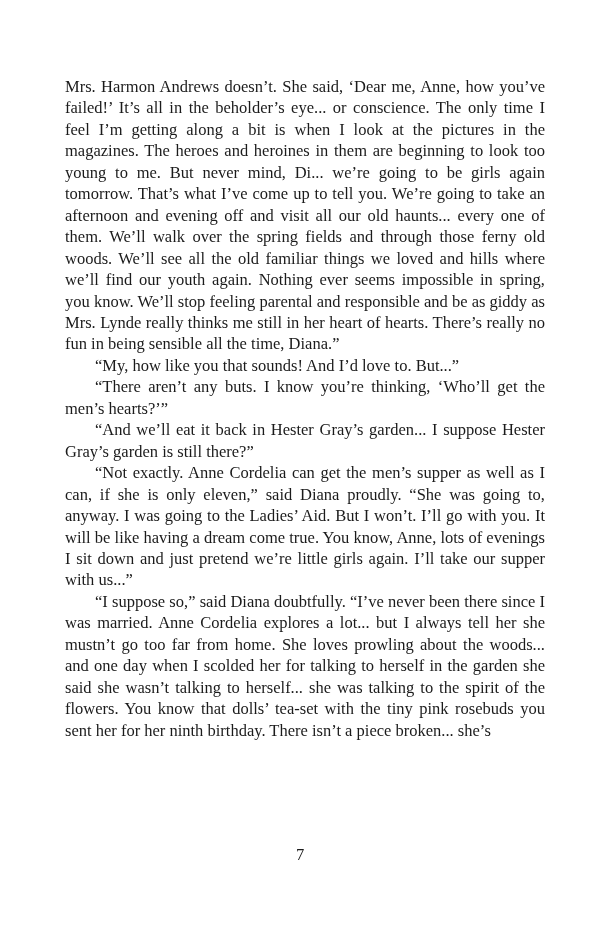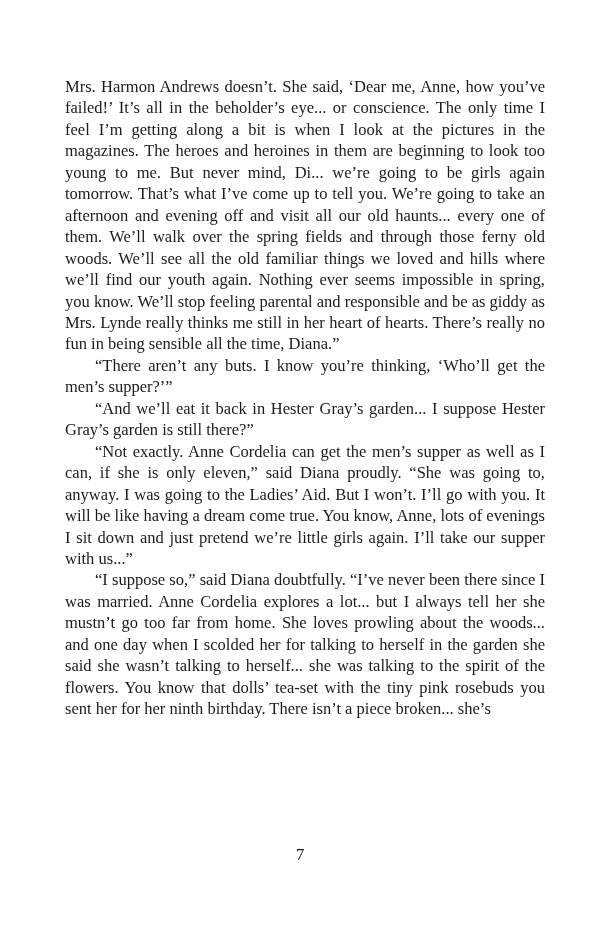--- a/index.html
+++ b/index.html
@@ -43,19 +43,20 @@
     color: #1b1b1b;
     font-size: 16.5px;
   }
 </style>
 </head>
 <body>
 
 <div class="page">
   <div class="text-block">
     <p class="para no-indent">Mrs. Harmon Andrews doesn’t. She said, ‘Dear me, Anne, how you’ve failed!’ It’s all in the beholder’s eye... or conscience. The only time I feel I’m getting along a bit is when I look at the pictures in the magazines. The heroes and heroines in them are beginning to look too young to me. But never mind, Di... we’re going to be girls again tomorrow. That’s what I’ve come up to tell you. We’re going to take an afternoon and evening off and visit all our old haunts... every one of them. We’ll walk over the spring fields and through those ferny old woods. We’ll see all the old familiar things we loved and hills where we’ll find our youth again. Nothing ever seems impossible in spring, you know. We’ll stop feeling parental and responsible and be as giddy as Mrs. Lynde really thinks me still in her heart of hearts. There’s really no fun in being sensible all the time, Diana.”</p>
-    <p class="para">“There aren’t any buts. I know you’re thinking, ‘Who’ll get the men’s supper?’”</p>
+    <p class="para">“My, how like you that sounds! And I’d love to. But...”</p>
+    <p class="para">“There aren’t any buts. I know you’re thinking, ‘Who’ll get the men’s hearts?’”</p>
     <p class="para">“And we’ll eat it back in Hester Gray’s garden... I suppose Hester Gray’s garden is still there?”</p>
     <p class="para">“Not exactly. Anne Cordelia can get the men’s supper as well as I can, if she is only eleven,” said Diana proudly. “She was going to, anyway. I was going to the Ladies’ Aid. But I won’t. I’ll go with you. It will be like having a dream come true. You know, Anne, lots of evenings I sit down and just pretend we’re little girls again. I’ll take our supper with us...”</p>
     <p class="para">“I suppose so,” said Diana doubtfully. “I’ve never been there since I was married. Anne Cordelia explores a lot... but I always tell her she mustn’t go too far from home. She loves prowling about the woods... and one day when I scolded her for talking to herself in the garden she said she wasn’t talking to herself... she was talking to the spirit of the flowers. You know that dolls’ tea-set with the tiny pink rosebuds you sent her for her ninth birthday. There isn’t a piece broken... she’s</p>
   </div>
   <div class="page-number">7</div>
 </div>
 
 </body></html>

